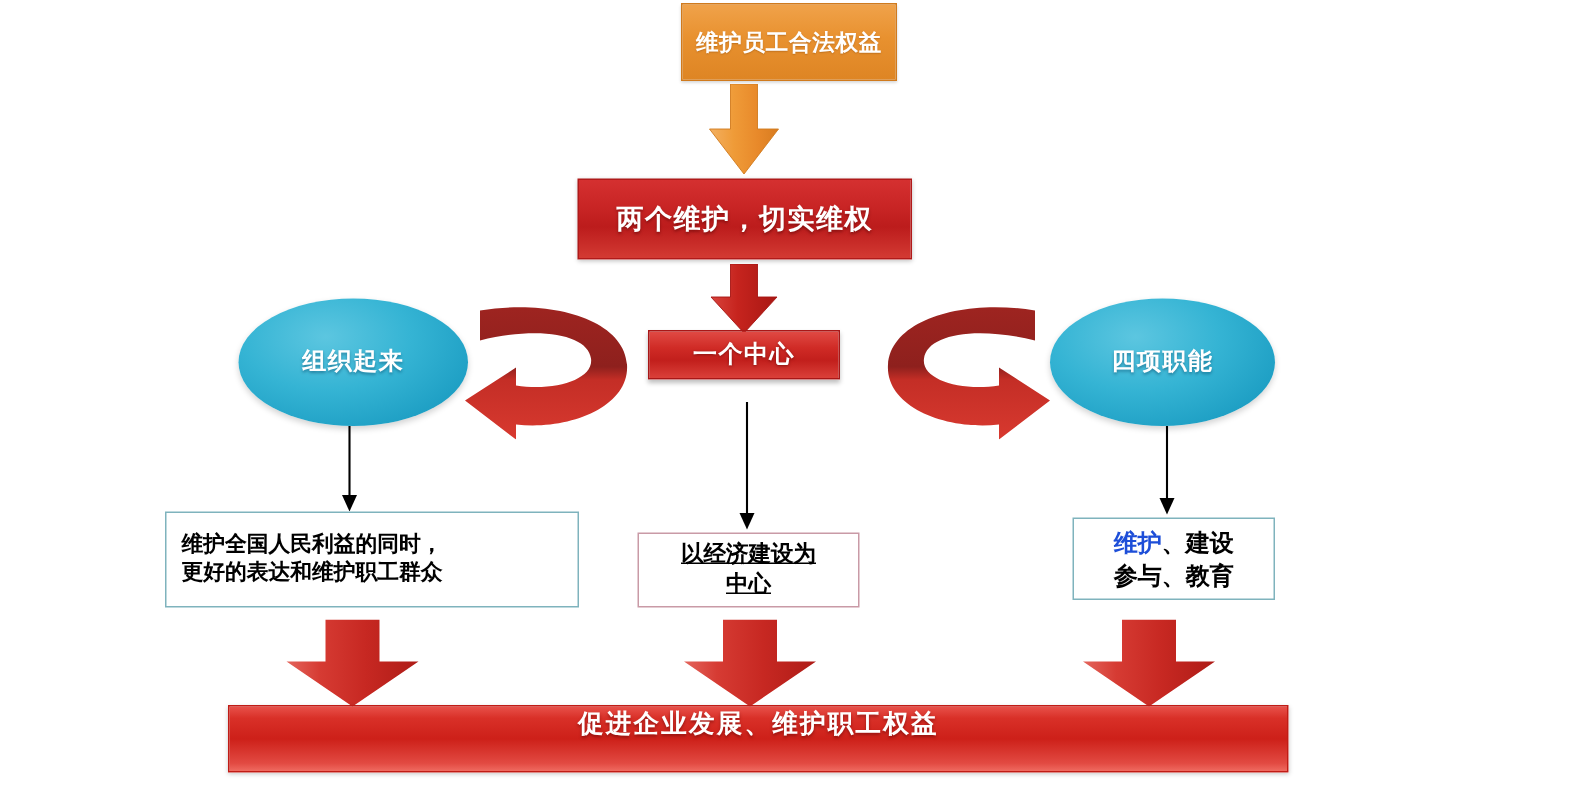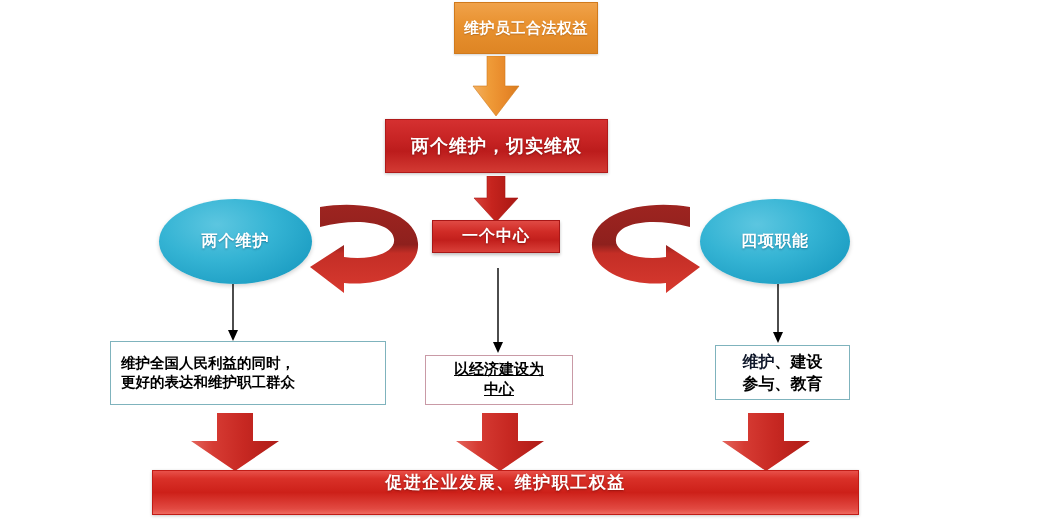--- a/index.html
+++ b/index.html
@@ -98,21 +98,21 @@
     left:425px; top:355px; width:148px; height:50px;
     border:1.5px solid #c99aa6;
     font-size:15px;
     text-decoration:underline;
   }
   .box-right-text{
     left:715px; top:345px; width:135px; height:55px;
     border:1.5px solid #7fb3bd;
     font-size:16px;
   }
-  .hl-red{color:#0f172a;}
+  .hl-red{color:#1d4ed8;}
 
   
   .box-bottom{
     left:152px; top:470px; width:707px; height:45px;
     background:linear-gradient(180deg,#e8514a 0%,#d93028 18%,#cd2019 50%,#e24a42 88%,#ef6a60 100%);
     border:1px solid #c01c16;
     color:#ffffff;
     font-size:17px;
     font-weight:bold;
     display:flex;align-items:flex-start;justify-content:center;text-align:center;
@@ -157,21 +157,21 @@
       <linearGradient id="gRd" x1="0" y1="0" x2="1" y2="0">
         <stop offset="0%" stop-color="#d8433c"></stop>
         <stop offset="40%" stop-color="#c6241e"></stop>
         <stop offset="100%" stop-color="#a81713"></stop>
       </linearGradient>
     </defs>
     <path d="M20,0 L38,0 L38,22 L51,22 L29,46 L7,22 L20,22 Z" fill="url(#gRd)" stroke="#a51513" stroke-width="0.6"></path>
   </svg>
 
   <div class="node ellipse ellipse-left">
-    <span>两个维护</span>
+    <span>组织起来</span>
   </div>
 
   <svg class="fat-arrow" style="left:308px;top:201px;" width="116" height="92" viewBox="0 0 116 92">
     <defs>
       <linearGradient id="gCurvL" x1="0" y1="0" x2="0" y2="1">
         <stop offset="0%" stop-color="#9e2420"></stop>
         <stop offset="45%" stop-color="#8e201d"></stop>
         <stop offset="55%" stop-color="#c42e26"></stop>
         <stop offset="100%" stop-color="#d8392f"></stop>
       </linearGradient>

